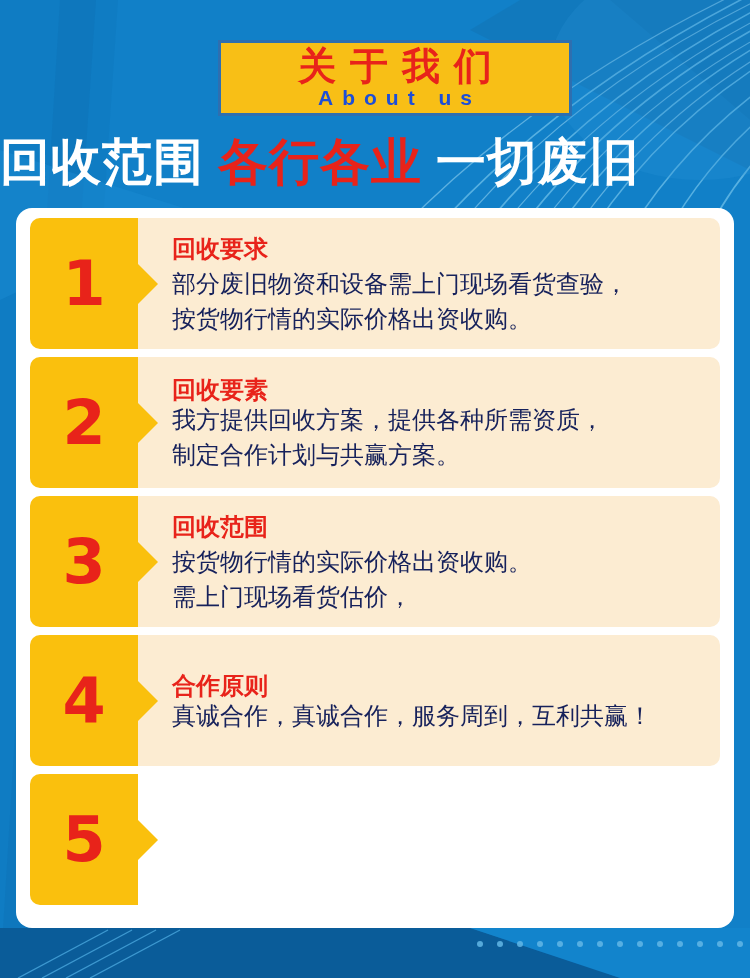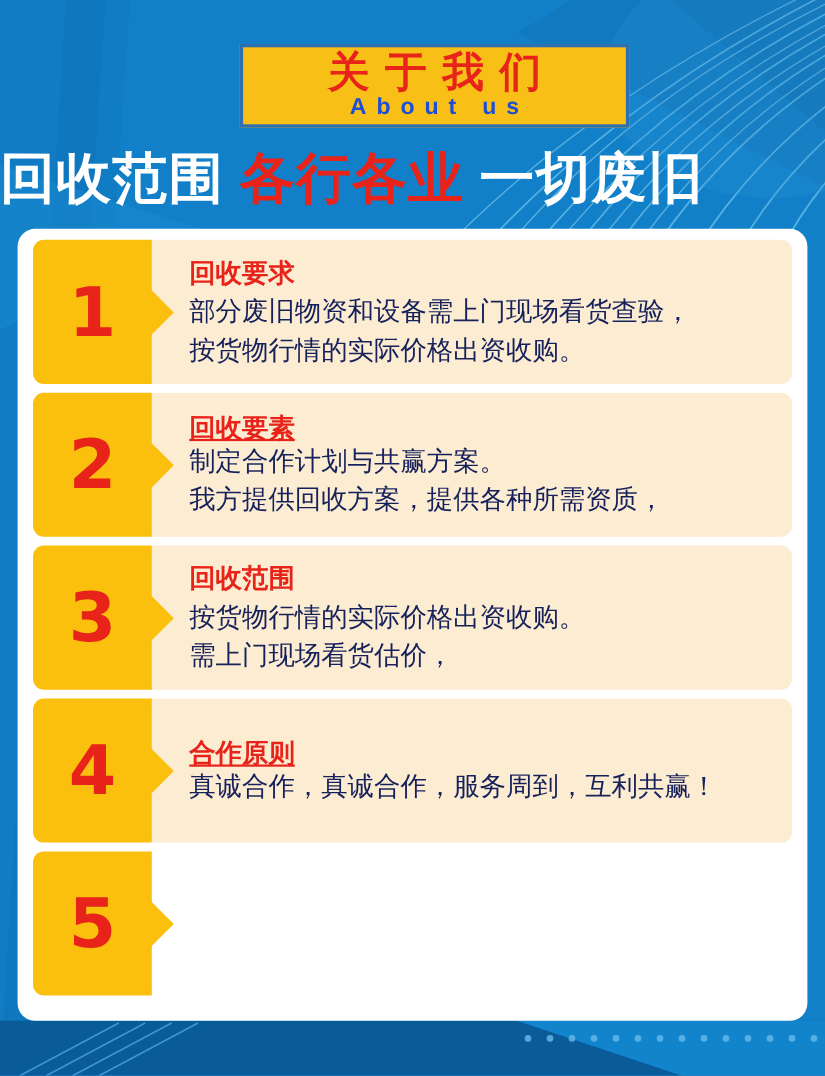--- a/index.html
+++ b/index.html
@@ -174,21 +174,21 @@
   }
   .item-line {
     color: #16215b;
     font-size: 24px;
     font-weight: normal;
     line-height: 35px;
     white-space: nowrap;
   }
 
   
-  .item.tight .item-title { margin-bottom: -4px; text-decoration: underline; }
+  .item.tight .item-title { margin-bottom: -4px; }
 </style>
 </head>
 <body>
 
 <div class="poster">
 
   <div class="bg-layer">
     <svg class="bg-svg" viewBox="0 0 750 978" preserveAspectRatio="none">
       <defs>
         <clipPath id="clipAll">
@@ -282,22 +282,22 @@
       </div>
 
       <div class="item tight">
         <div class="num-badge">
           <span class="num">2</span>
           <span class="arrow"></span>
         </div>
         <div class="item-body">
           <div class="item-title">回收要素</div>
           <div class="item-lines">
+            <div class="item-line">我方提供回收方案，提供各种所需资质，</div>
             <div class="item-line">制定合作计划与共赢方案。</div>
-            <div class="item-line">我方提供回收方案，提供各种所需资质，</div>
           </div>
         </div>
       </div>
 
       <div class="item">
         <div class="num-badge">
           <span class="num">3</span>
           <span class="arrow"></span>
         </div>
         <div class="item-body">

